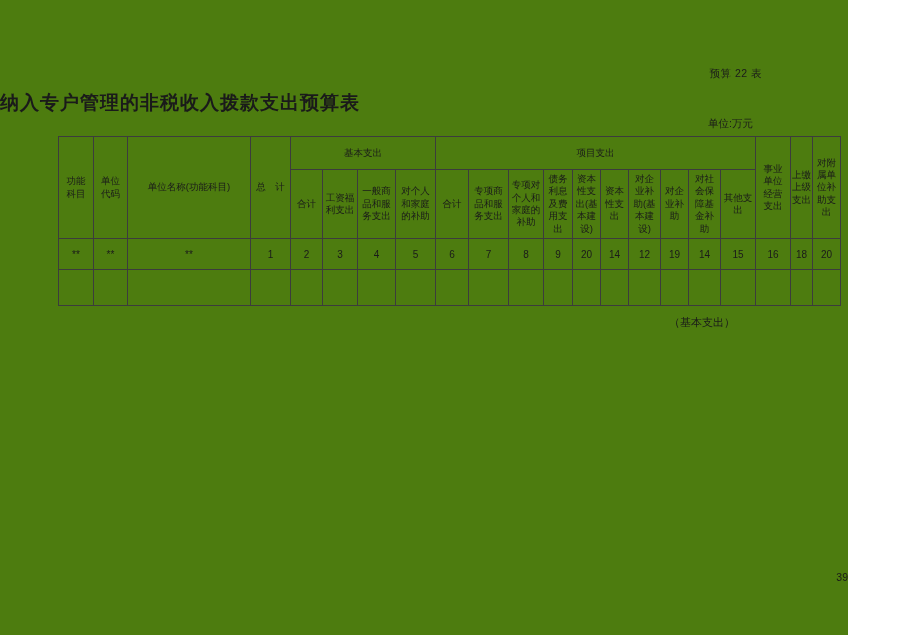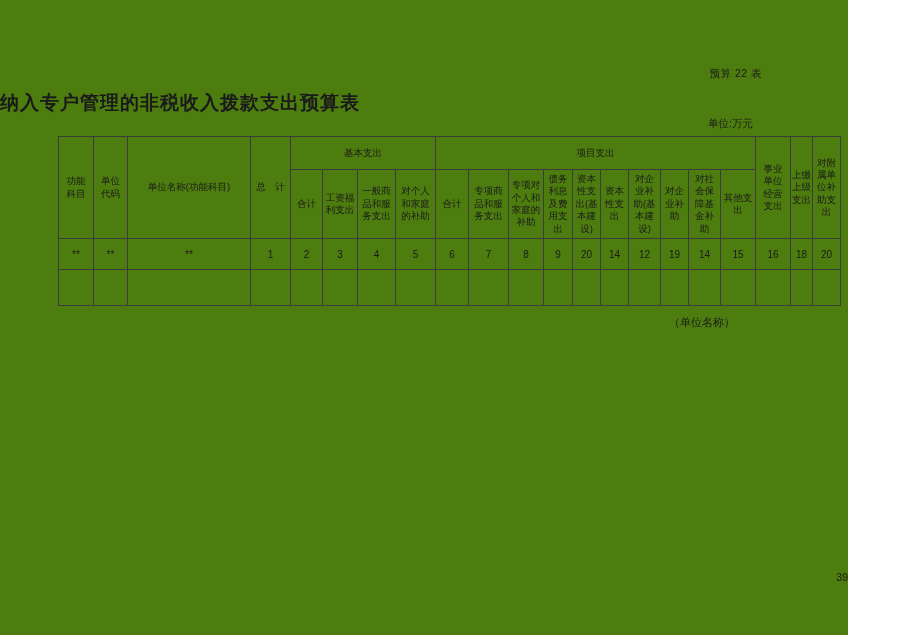--- a/index.html
+++ b/index.html
@@ -201,17 +201,17 @@
       <td></td>
       <td></td>
       <td></td>
       <td></td>
       <td></td>
       <td></td>
     </tr>
   </tbody>
     </table>
 
-  <div class="empty-note">（单位名称）</div>
+  <div class="empty-note">（基本支出）</div>
 
   <div class="page-number">39</div>
 
 </div>
 
 </body></html>

